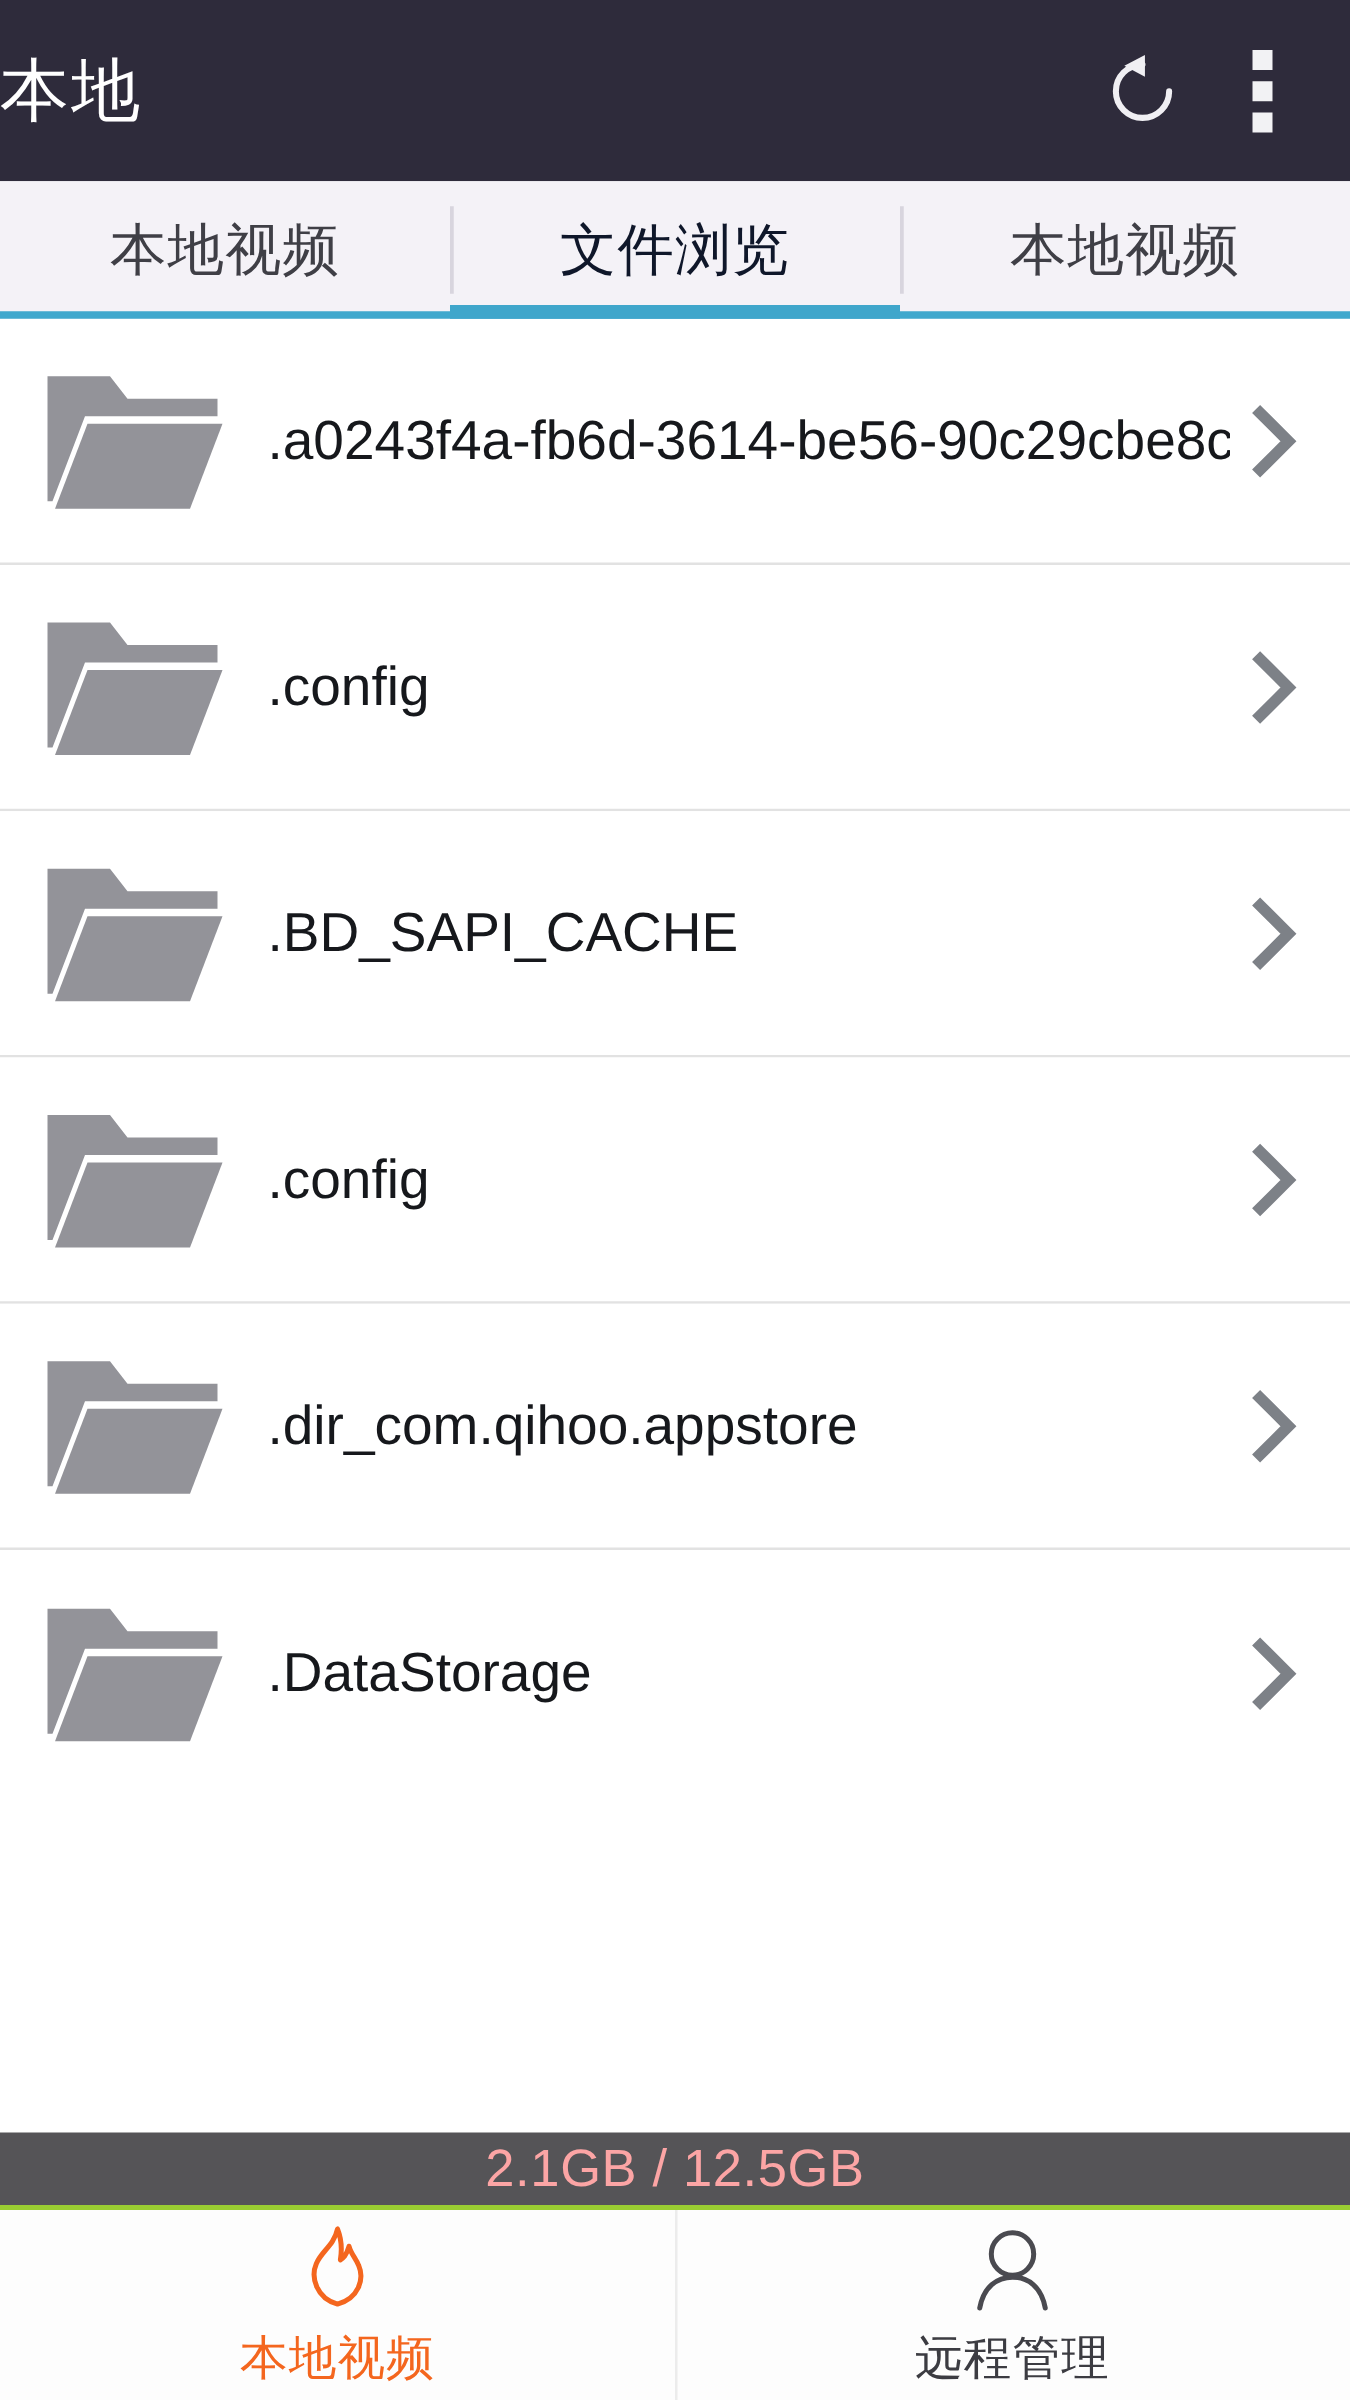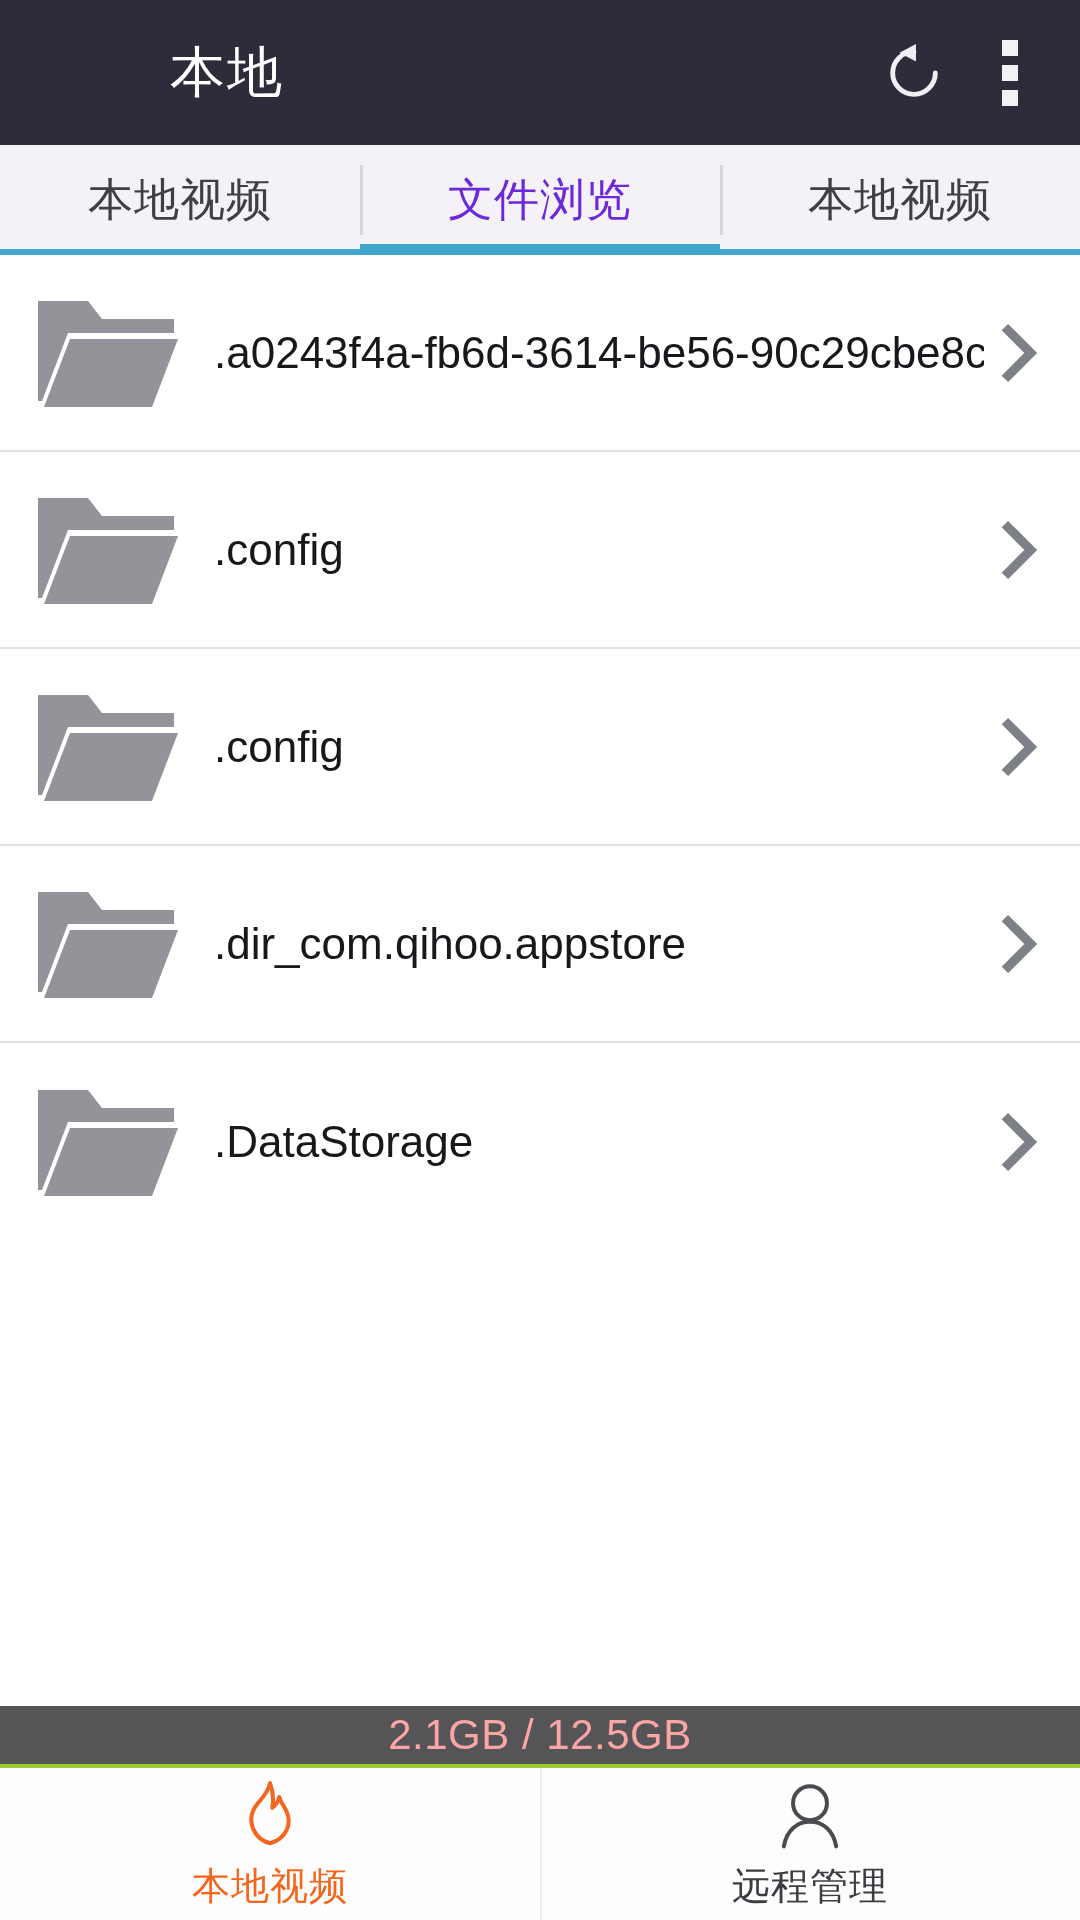--- a/index.html
+++ b/index.html
@@ -12,21 +12,21 @@
   #app { width:1080px; height:1920px; display:flex; flex-direction:column; position:relative; }
 
   
   .appbar {
     height:145px; background:#2e2b3b;
     display:flex; align-items:center; flex:0 0 145px;
     padding:0 22px 0 0;
   }
   .appbar-title {
     color:#ffffff; font-size:55px; font-weight:400;
-    letter-spacing:2px; margin-left:170px; flex:1;
+    letter-spacing:2px; flex:1;
   }
   .appbar-actions { display:flex; align-items:center; }
   .icon-btn {
     width:96px; height:100px;
     display:flex; align-items:center; justify-content:center;
   }
   .refresh-svg { width:62px; height:62px; display:block; }
   .kebab { display:flex; flex-direction:column; align-items:center; gap:9px; }
   .kebab i { display:block; width:16px; height:16px; background:#f2f2f4; }
 
@@ -38,21 +38,21 @@
   }
   .tab {
     flex:1; display:flex; align-items:center; justify-content:center;
     position:relative;
   }
   .tab + .tab::before{
     content:""; position:absolute; left:0; top:20px; bottom:20px;
     width:3px; background:#d8d5de;
   }
   .tab-label { font-size:45px; color:#3f3f46; letter-spacing:1px; }
-  .tab.active .tab-label { color:#6d28d9; }
+  .tab.active .tab-label { color:#0f172a; }
   .tab-underline {
     position:absolute; left:0; right:0; bottom:0; height:6px; background:#40a8cd;
   }
   .tab-indicator {
     position:absolute; bottom:0; height:11px; background:#3fa6cb;
     left:33.3333%; width:33.3333%;
   }
 
   
   .list { flex:1 1 auto; overflow:hidden; background:#fff; }
@@ -151,20 +151,30 @@
       <svg class="folder-ico" viewBox="0 0 148 124">
         <path d="M4 10 h50 l14 18 h72 v14 H34 L8 110 H4 Z" fill="#939399"></path>
         <path d="M36 48 h108 l-26 68 H10 Z" fill="#939399"></path>
       </svg>
       <div class="row-name">.config</div>
       <svg class="chevron" viewBox="0 0 24 24">
         <path d="M8.5 4 L16.5 12 L8.5 20" fill="none" stroke="#7d8187" stroke-width="3.2" stroke-linecap="square" stroke-linejoin="miter"></path>
       </svg>
     </div>
 
+    <div class="row">
+      <svg class="folder-ico" viewBox="0 0 148 124">
+        <path d="M4 10 h50 l14 18 h72 v14 H34 L8 110 H4 Z" fill="#939399"></path>
+        <path d="M36 48 h108 l-26 68 H10 Z" fill="#939399"></path>
+      </svg>
+      <div class="row-name">.BD_SAPI_CACHE</div>
+      <svg class="chevron" viewBox="0 0 24 24">
+        <path d="M8.5 4 L16.5 12 L8.5 20" fill="none" stroke="#7d8187" stroke-width="3.2" stroke-linecap="square" stroke-linejoin="miter"></path>
+      </svg>
+    </div>
 
     <div class="row">
       <svg class="folder-ico" viewBox="0 0 148 124">
         <path d="M4 10 h50 l14 18 h72 v14 H34 L8 110 H4 Z" fill="#939399"></path>
         <path d="M36 48 h108 l-26 68 H10 Z" fill="#939399"></path>
       </svg>
       <div class="row-name">.config</div>
       <svg class="chevron" viewBox="0 0 24 24">
         <path d="M8.5 4 L16.5 12 L8.5 20" fill="none" stroke="#7d8187" stroke-width="3.2" stroke-linecap="square" stroke-linejoin="miter"></path>
       </svg>

